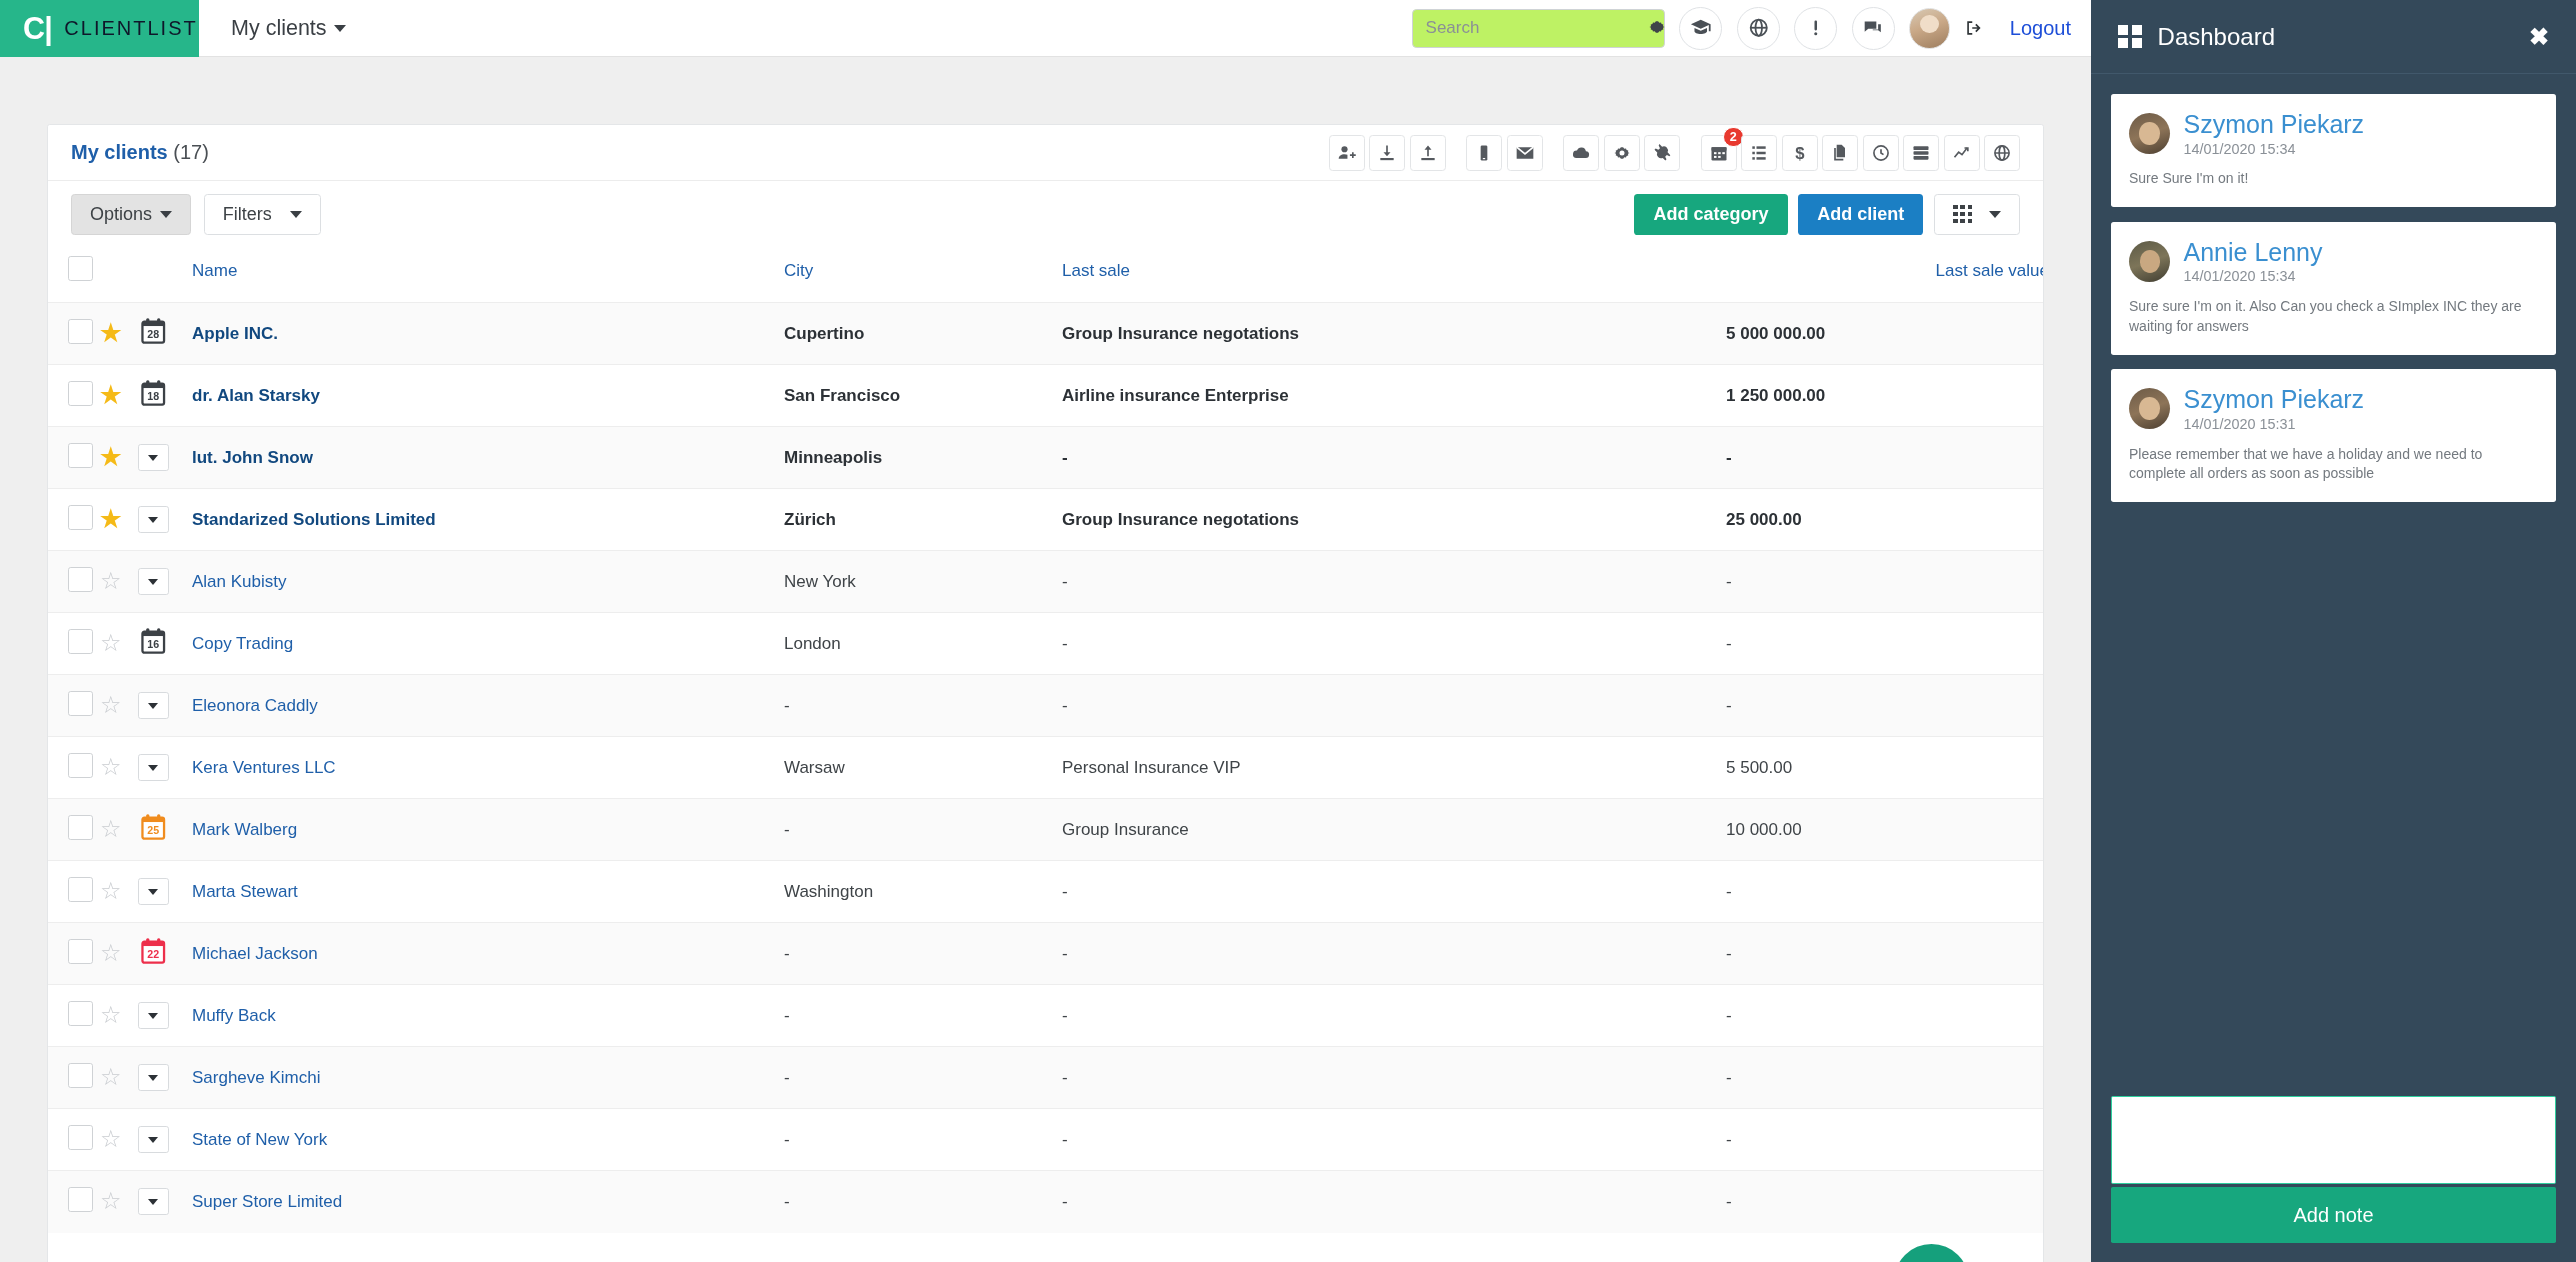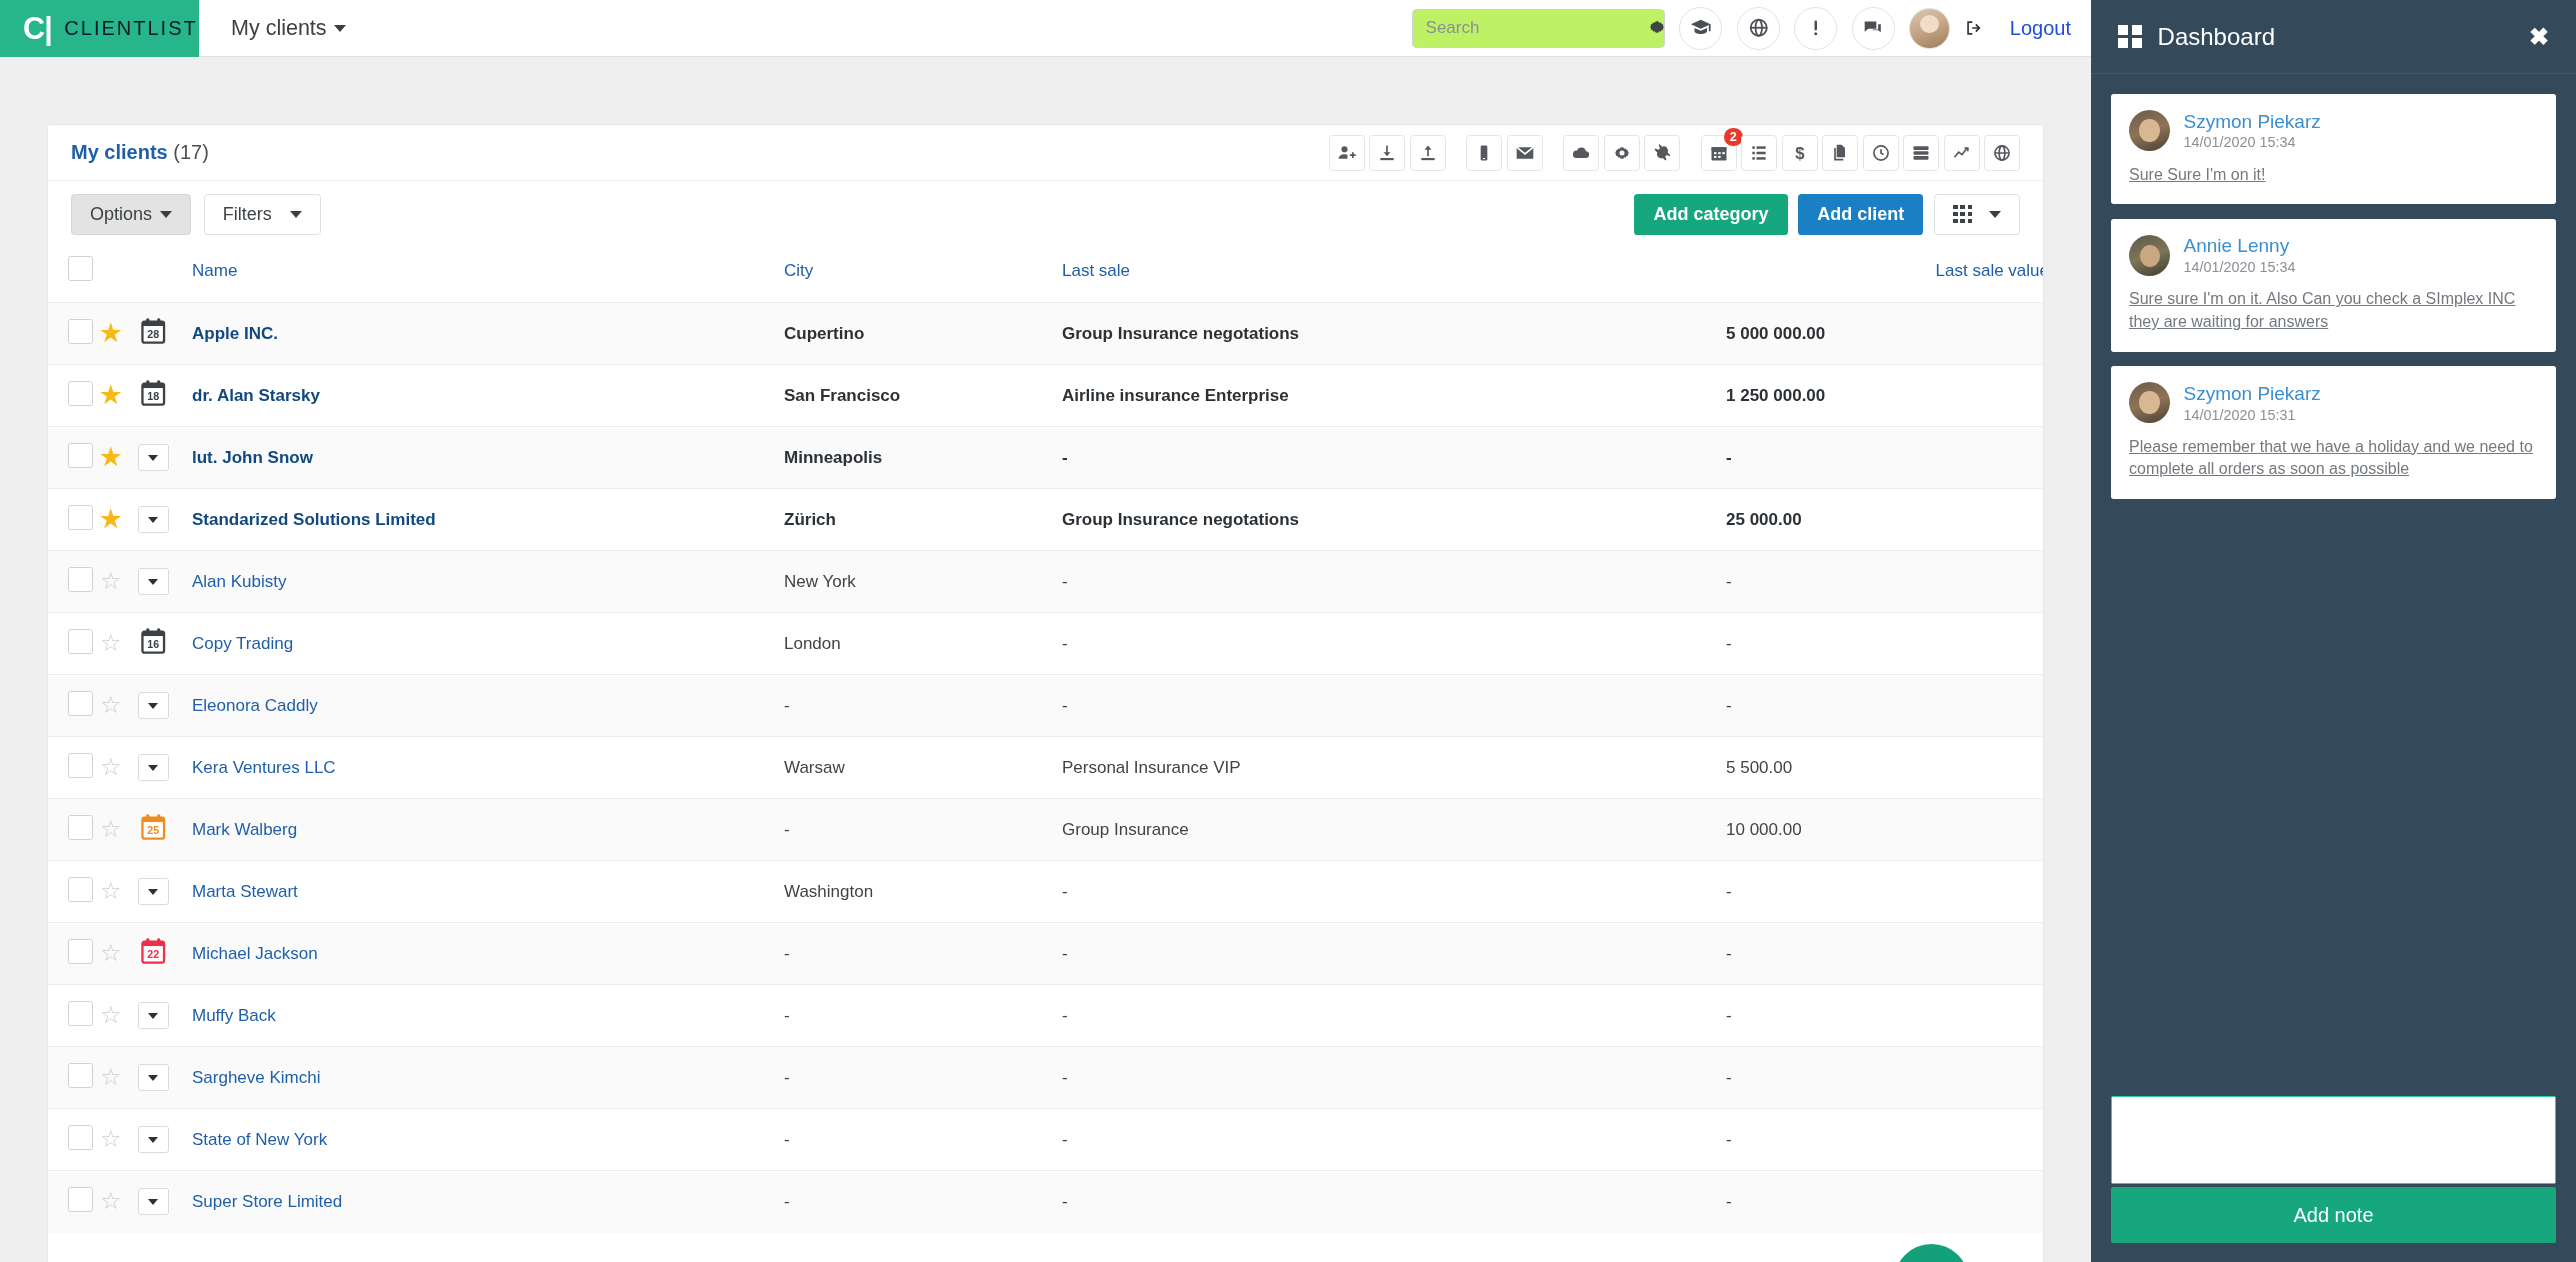--- a/index.html
+++ b/index.html
@@ -204,23 +204,23 @@
   .note-avatar.a1::after{
     content:""; position:absolute; left:24%; top:22%; width:52%; height:56%;
     border-radius:50%; background:#d8b893;
   }
   .note-avatar.a2 { background: linear-gradient(160deg,#5c5a46 0%,#7d7559 50%,#3f3c30 100%); }
   .note-avatar.a2::after{
     content:""; position:absolute; left:26%; top:24%; width:50%; height:54%;
     border-radius:50%; background:#c9a881;
   }
   .note-meta { display: flex; flex-direction: column; gap: 1.8px; }
-  .note-author { color: #3a8fd0; font-size: 19px; }
+  .note-author { color: #3a8fd0; font-size: 25px; text-align: right; }
   .note-time { color: #8a9097; font-size: 14.4px; }
-  .note-text { margin-top: 12.6px; color: #73797f; font-size: 16px; line-height: 1.42; text-decoration: underline; }
+  .note-text { margin-top: 12.6px; color: #73797f; font-size: 14px; line-height: 1.42; }
 
   .dash-foot { padding: 0 20px 20px 20px; }
   .note-input {
     width: 100%; height: 88px; background: #fff; border: 1.8px solid #2ecf9e;
     border-radius: 1.8px; resize: none; outline: none; padding: 9px;
     font-family: "Liberation Sans", sans-serif; font-size: 17px; color: #3f4448;
   }
   .add-note-btn {
     width: 100%; height: 56px; background: #17a77e; color: #fff; border: none;
     font-size: 20px; font-family: "Liberation Sans", sans-serif; cursor: pointer;

